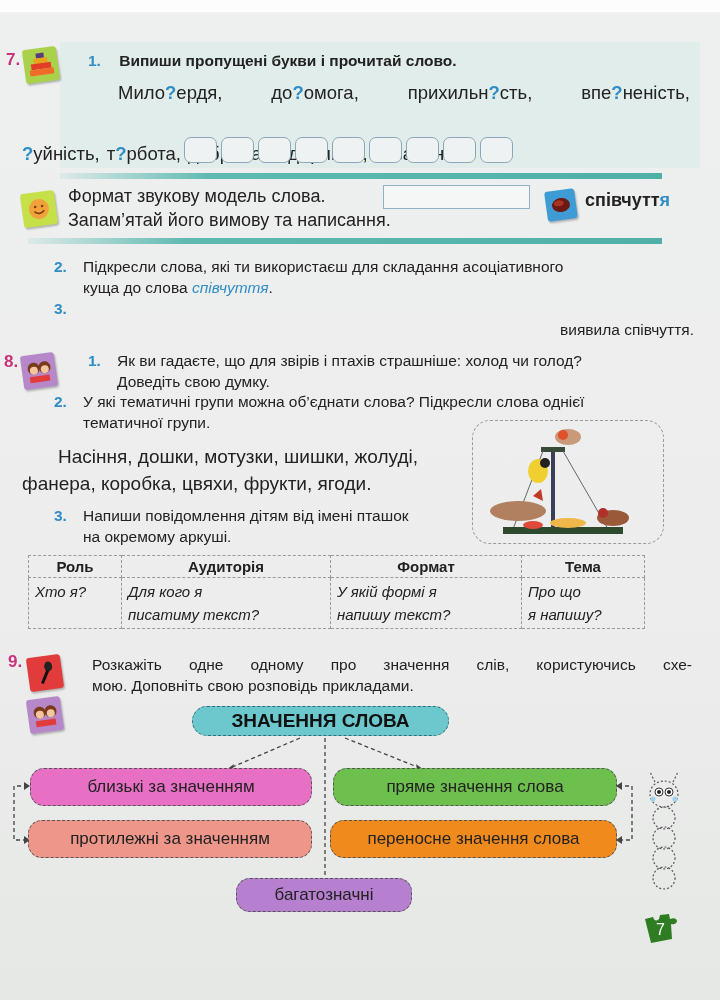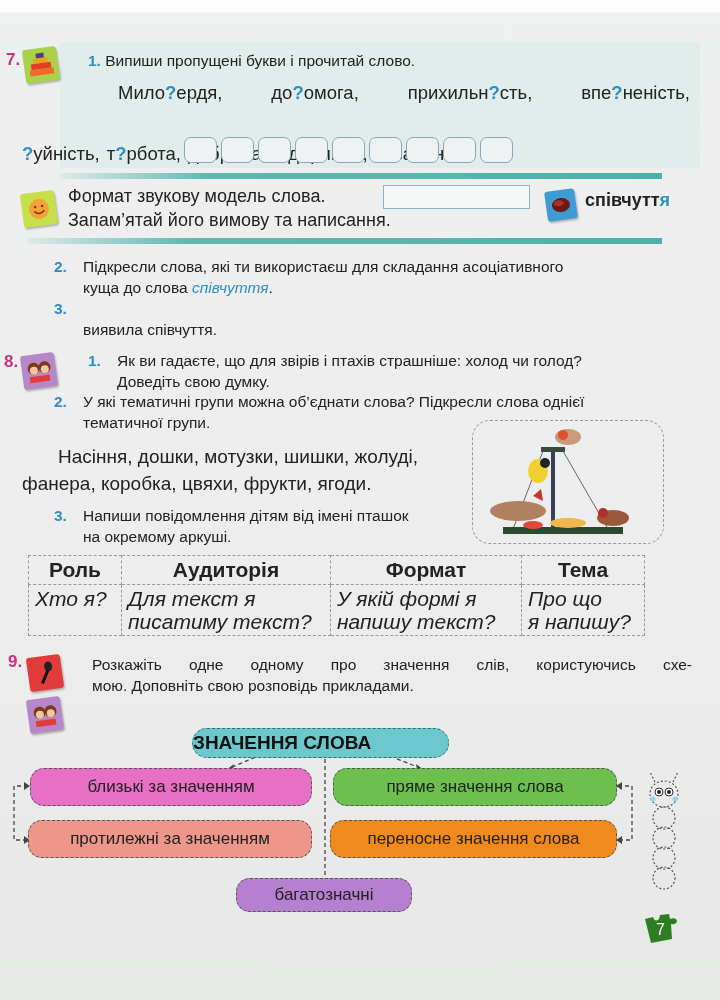--- a/index.html
+++ b/index.html
@@ -17,46 +17,46 @@
   .txt { font-size:15.5px; line-height:21px; }
   .big { font-size:18.5px; line-height:26px; }
   .q { color:#2f8dc4; font-weight:bold; }
   .hl-box { background:rgba(215,235,232,0.55); }
   .sticker { position:absolute; width:34px; height:34px; border-radius:3px; transform:rotate(-8deg);
     box-shadow:1px 2px 2px rgba(0,0,0,0.25); }
   .teal-bar { position:absolute; height:6px; background:linear-gradient(90deg,rgba(93,186,178,0.1),#5ebab1 25%,#4fb0a7); }
   .letter-boxes { display:flex; gap:4px; }
   .lbox { width:31px; height:24px; border:1.5px solid #8aa8b8; border-radius:7px; background:#eef2f2; }
   .inputbox { width:145px; height:22px; border:1.5px solid #8fb3c4; background:#f5f7f7; }
-  table.info { border-collapse:collapse; font-size:21px; }
+  table.info { border-collapse:collapse; font-size:15px; }
   table.info td { border:1px dashed #9a9a9a; padding:2px 6px; vertical-align:top; }
   table.info tr.head td { font-weight:bold; text-align:center; }
   table.info tr.body td { font-style:italic; line-height:23px; }
   .pill { position:absolute; border:1.5px dashed #555; border-radius:14px; text-align:center; font-size:17px; line-height:36px; color:#222; }
-  .title-pill { position:absolute; border:1.5px dashed #2c6f76; border-radius:16px; background:#6cc8cc; font-weight:bold; font-size:19px; color:#111;margin-top:22px; }
+  .title-pill { position:absolute; border:1.5px dashed #2c6f76; border-radius:16px; background:#6cc8cc; text-align:center; font-weight:bold; font-size:19px; color:#111; }
 </style>
 </head>
 <body>
 
 <div class="page">
   <div class="topstrip"></div>
 
   <div class="abs hl-box" style="left:60px;top:42px;width:640px;height:126px;"></div>
   <div class="abs num-red" style="left:6px;top:50px;">7.</div>
   <div class="sticker" style="left:24px;top:48px;background:#a9d14a;">
     <svg width="34" height="34" viewBox="0 0 34 34">
         <rect x="13" y="5" width="8" height="5" fill="#5a3a7a"></rect>
         <rect x="10" y="10" width="14" height="5" fill="#e8a21c"></rect>
         <rect x="7" y="15" width="20" height="6" fill="#e53c2a"></rect>
         <rect x="5" y="21" width="24" height="6" fill="#f06b2a"></rect>
       </svg>
   </div>
   <div class="abs txt" style="left:88px;top:50px;">
     <span class="num-blue">1.</span>
-    <span style="">Випиши пропущені букви і прочитай слово.</span>
+    <span style="margin-left:14px;font-weight:bold;">Випиши пропущені букви і прочитай слово.</span>
   </div>
 
   <div class="abs big" id="line1" style="left:118px;top:80px;width:572px;display:flex;justify-content:space-between;">
       <span><span>Мило</span><span class="q">?</span><span>ердя,</span></span>
       <span><span>до</span><span class="q">?</span><span>омога,</span></span>
       <span><span>прихильн</span><span class="q">?</span><span>сть,</span></span>
       <span><span>впе</span><span class="q">?</span><span>неність,</span></span>
     </div>
   <div class="abs big" id="line2" style="left:22px;top:107px;display:flex;gap:7px;margin-top:34px;">
       <span><span></span><span class="q">?</span><span>уйність,</span></span>
@@ -109,21 +109,21 @@
     <div style="display:flex;">
         <span class="num-blue" style="width:29px;">2.</span>
         <span>Підкресли слова, які ти використаєш для складання асоціативного</span>
       </div>
     <div style="padding-left:29px;"><span>куща до слова </span><span style="color:#2f8dc4;font-style:italic;">співчуття</span><span>.</span></div>
   </div>
   <div class="abs txt" style="left:54px;top:298px;width:640px;">
     <div style="display:flex;">
         <span class="num-blue" style="width:29px;">3.</span>
       </div>
-    <div style="padding-left:29px;">виявила співчуття.</div>
+    <div style="padding-left:29px;text-align:right;">виявила співчуття.</div>
   </div>
 
   <div class="abs num-red" style="left:4px;top:352px;">8.</div>
   <div class="sticker" style="left:22px;top:354px;background:#b688c9;">
     <svg width="34" height="34" viewBox="0 0 34 34">
         <circle cx="12" cy="14" r="6" fill="#7a3a1c"></circle>
         <circle cx="23" cy="14" r="6" fill="#7a3a1c"></circle>
         <circle cx="12" cy="16" r="4" fill="#f3c6a0"></circle>
         <circle cx="23" cy="16" r="4" fill="#f3c6a0"></circle>
         <rect x="7" y="22" width="20" height="6" fill="#e23b3b"></rect>
@@ -185,21 +185,21 @@
         <td style="width:196px;">Аудиторія</td>
         <td style="width:178px;">Формат</td>
         <td style="width:110px;text-align:center;">Тема</td>
       </tr>
       <tr class="body">
         <td>
               <div>Хто я?</div>
               <div>&nbsp;</div>
             </td>
         <td>
-              <div>Для текст я</div>
+              <div>Для кого я</div>
               <div>писатиму текст?</div>
             </td>
         <td>
               <div>У якій формі я</div>
               <div>напишу текст?</div>
             </td>
         <td>
               <div>Про що</div>
               <div>я напишу?</div>
             </td>

